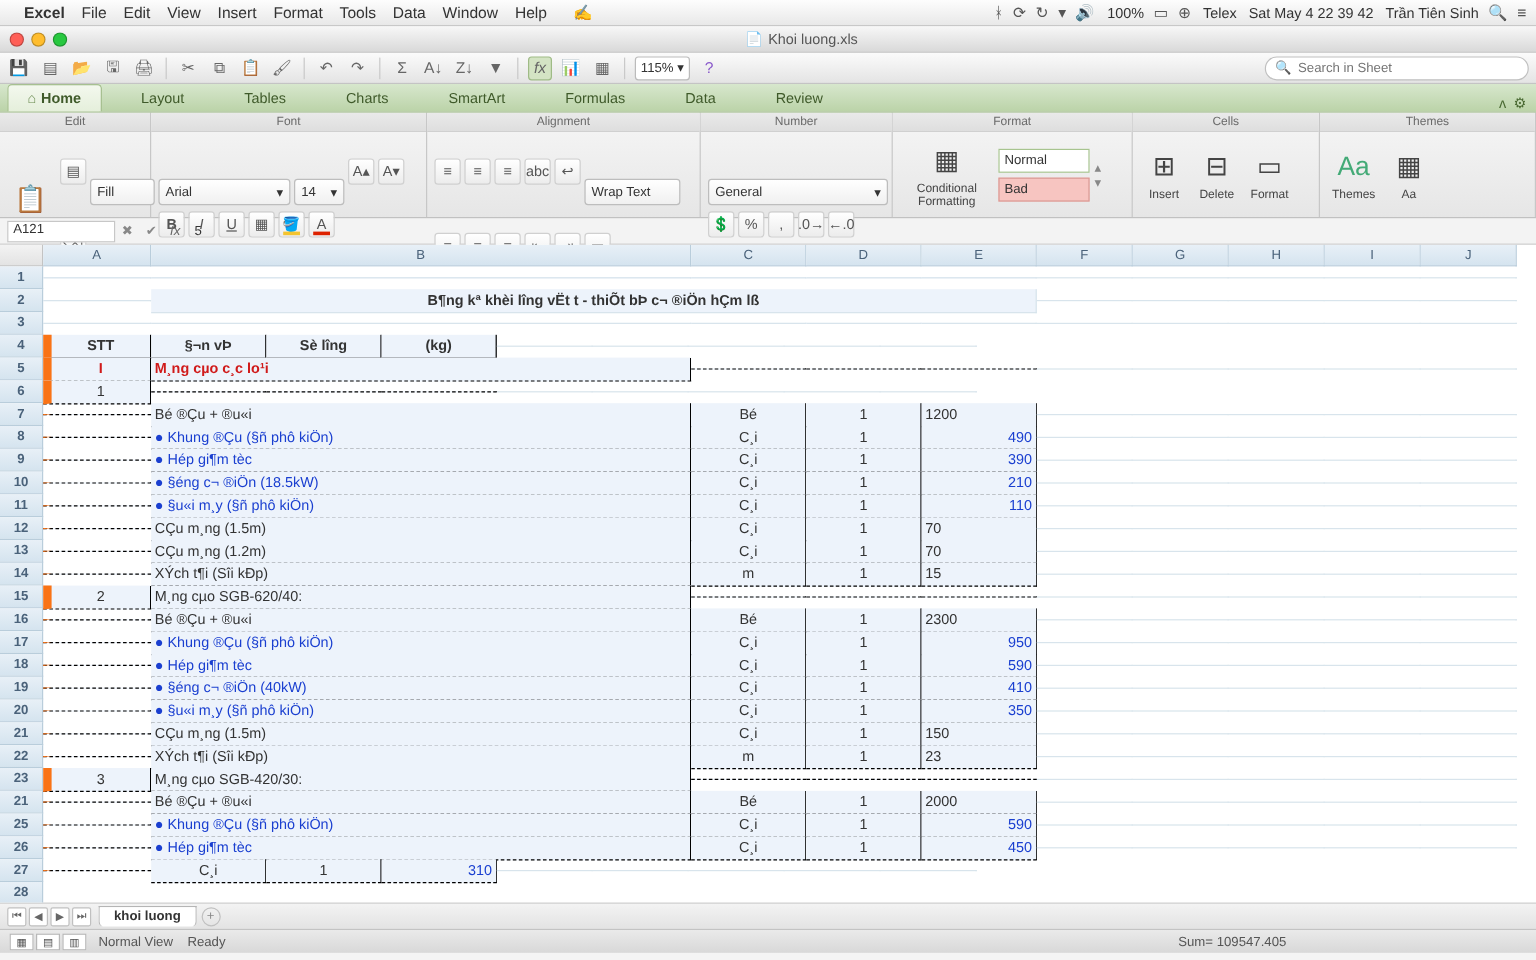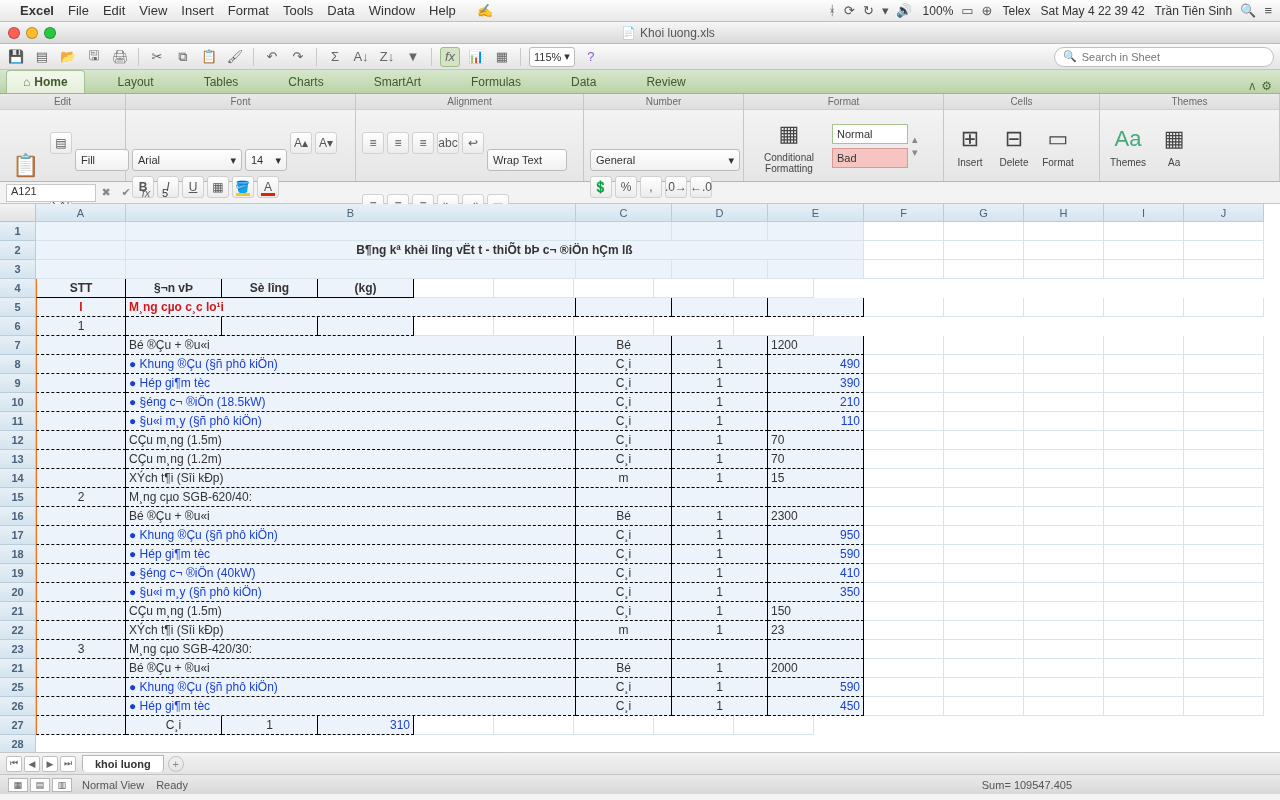--- a/index.html
+++ b/index.html
@@ -61,35 +61,35 @@
 .fbar .fval{flex:1;padding-left:6px}
 
 
 .sheet { position:relative; height:548px; background:#fff; overflow:hidden; }
 .corner { position:absolute; left:0; top:0; width:36px; height:18px; background:linear-gradient(#f3f3f3,#e3e3e3); border-right:1px solid #c3c3c3; border-bottom:1px solid #c3c3c3; }
 .colheads { position:absolute; left:36px; top:0; height:18px; display:flex; }
 .ch { background:linear-gradient(#e8f0f7,#d5e4ef); border-right:1px solid #b9cddb; border-bottom:1px solid #b9cddb; text-align:center; font-size:11px; line-height:18px; color:#4a627a; }
 .rowheads { position:absolute; left:0; top:18px; width:36px; }
 .rh { height:19px; background:linear-gradient(#e8f0f7,#d5e4ef); border-bottom:1px solid #b9cddb; border-right:1px solid #b9cddb; text-align:center; font-size:11px; line-height:19px; color:#4a627a; font-weight:bold; }
 .grid { position:absolute; left:36px; top:18px; }
-.grow { display:flex; height:19px; }
+.grow { display:flex; height:19px;align-items:center; }
 .gc { border-right:1px solid #d8e4ec; border-bottom:1px solid #d8e4ec; font-size:12px; line-height:19px; padding:0 3px; overflow:hidden; white-space:nowrap; font-family:Arial,sans-serif; }
 .gc.bold{font-weight:bold}
 .gc.center{text-align:center}
 .gc.right{text-align:right}
 .gc.blue{color:#1a3fd0}
 .gc.red{color:#d01a1a}
 .gc.sel{background:#edf3fb}
 
 .wA{width:90px}.wB{width:450px}.wC{width:96px}.wD{width:96px}.wE{width:96px}
 .wF{width:80px}.wG{width:80px}.wH{width:80px}.wI{width:80px}.wJ{width:80px}
 
 .tborder-t{border-top:1px solid #000}
 .tborder-b{border-bottom:1px solid #000}
-.tborder-l{border-left:1px solid #f97316}
+.tborder-l{border-left:7px solid #f97316}
 .tborder-r{border-right:1px solid #000}
 .dash-b{border-bottom:1px dashed #000}
 .peach{background:#f4d0b4}
 
 .titlecell{font-weight:bold;text-align:center}
 
 
 .sheettabs { height:22px; background:linear-gradient(#f3f3f3,#e3e3e3); border-top:1px solid #c5c5c5; display:flex; align-items:center; font-size:11px; }
 .sheettabs .nav { display:flex; gap:2px; margin:0 6px; }
 .sheettabs .nav span{width:16px;height:16px;display:flex;align-items:center;justify-content:center;border:1px solid #c0c0c0;background:#fff;border-radius:2px;font-size:9px;color:#666}

